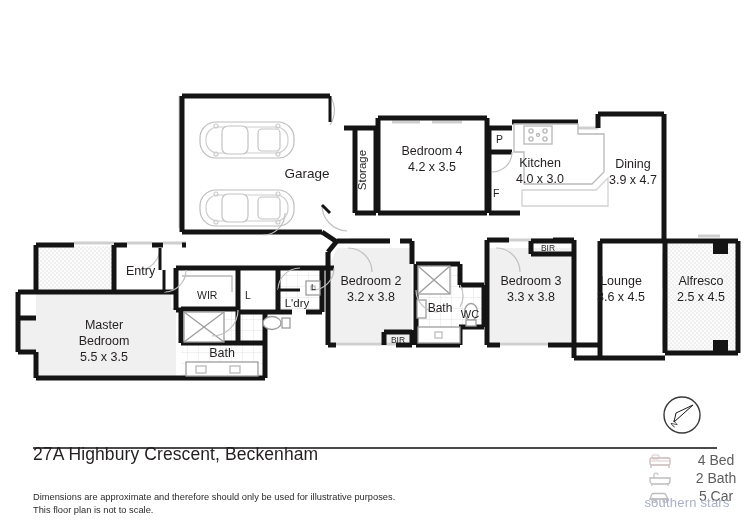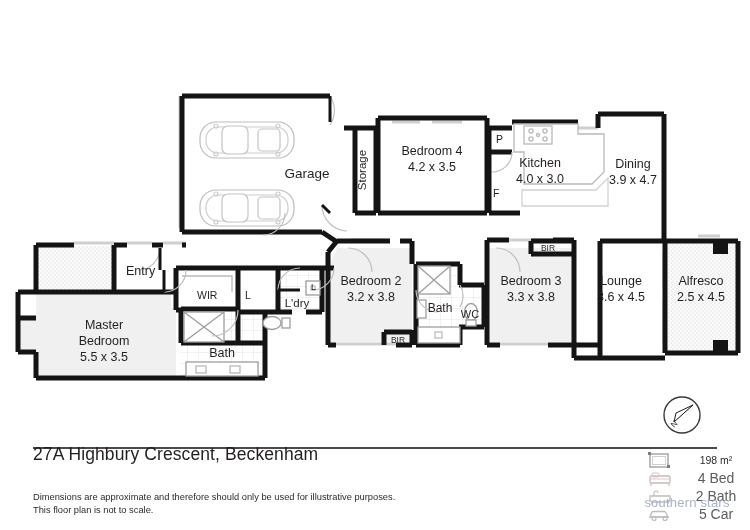--- a/index.html
+++ b/index.html
@@ -367,29 +367,20 @@
   <div class="footer-rule"></div>
 
   <div class="addr">27A Highbury Crescent, Beckenham</div>
 
   <div class="disclaimer">
     <div>Dimensions are approximate and therefore should only be used for illustrative purposes.</div>
     <div>This floor plan is not to scale.</div>
   </div>
 
   <div class="stats">
-    <div class="stat-row">
-      <svg class="stat-ico" viewBox="0 0 26 17">
-        <rect x="2" y="2" width="18" height="13" fill="none" stroke="#9a9a9a" stroke-width="1.3"></rect>
-        <rect x="4.5" y="4.5" width="13" height="8" fill="none" stroke="#cfcfcf" stroke-width="1"></rect>
-        <rect x="0" y="0" width="3" height="3" fill="#7d7d7d"></rect>
-        <rect x="19" y="13" width="3" height="3" fill="#7d7d7d"></rect>
-      </svg>
-      <div class="stat-txt area">198 m²</div>
-    </div>
 
     <div class="stat-row">
       <svg class="stat-ico" viewBox="0 0 26 17">
         <rect x="2" y="6" width="20" height="7" rx="1.5" fill="none" stroke="#c8b8b8" stroke-width="1.3"></rect>
         <path d="M2 9 H22" stroke="#dcc9c9" stroke-width="1"></path>
         <rect x="4" y="3" width="7" height="4" rx="1" fill="none" stroke="#d8c4c4" stroke-width="1"></rect>
         <path d="M3 13 V16 M21 13 V16" stroke="#c8b8b8" stroke-width="1.2"></path>
       </svg>
       <div class="stat-txt">4 Bed</div>
     </div>

